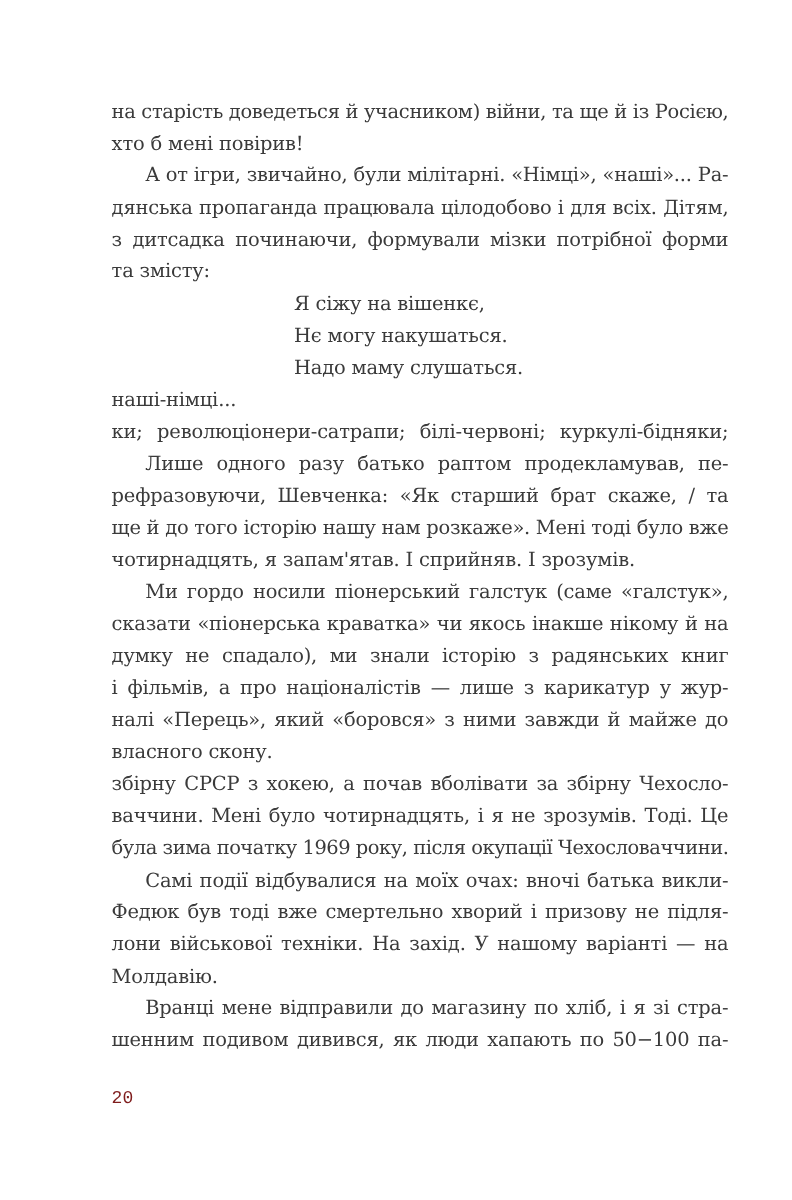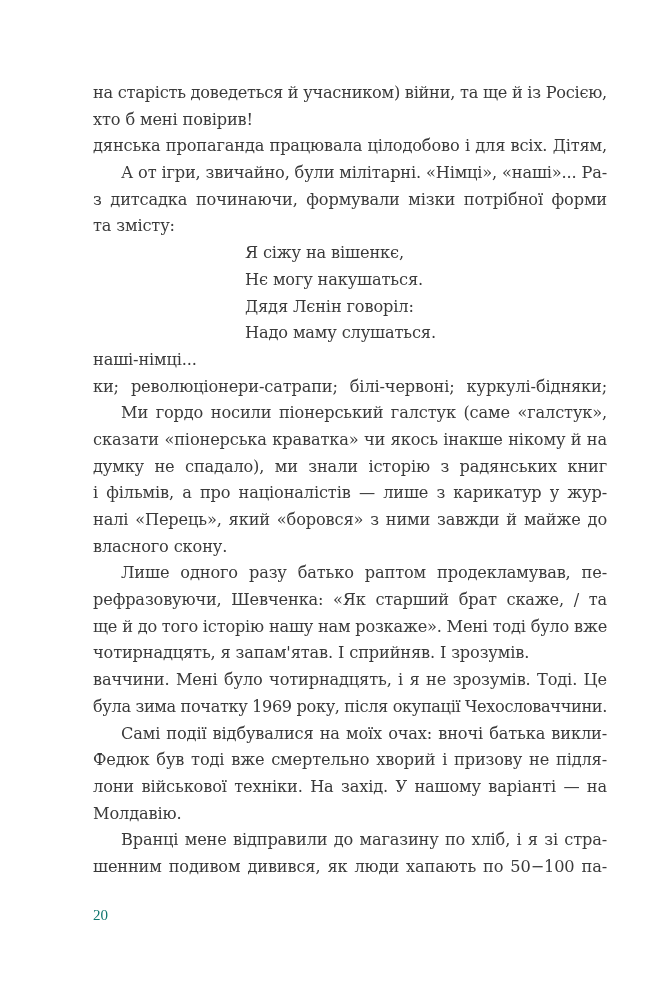--- a/index.html
+++ b/index.html
@@ -10,70 +10,70 @@
     font-size: 16.2px; line-height: 26.7px; color: #3a3a3a;
     letter-spacing: -0.15px;
   }
   .line { display: block; white-space: nowrap; text-align: justify; text-align-last: justify; height: 26.7px; overflow: visible; }
   .line.last { text-align-last: left; }
   .line.indent { padding-left: 28px; }
   .verse { padding-left: 152px; }
   .verse .line { text-align-last: left; }
   .page-number {
     position: absolute; left: 93px; top: 907px;
-    font-family: Liberation Serif, serif;
-    font-size: 15px; color: #0f766e;
+    font-family: Liberation Mono, monospace;
+    font-size: 15px; color: #7f1d1d;
   }
 </style>
 </head>
 <body>
 
 <div class="page">
 
   <div>
     <span class="line" style="letter-spacing: -0.262961px;">на старість доведеться й учасником) війни, та ще й із Росією,</span>
     <span class="line last">хто б мені повірив!</span>
   </div>
 
   <div>
+    <span class="line indent" style="letter-spacing: -0.163506px;">А от ігри, звичайно, були мілітарні. «Німці», «наші»... Ра-</span>
     <span class="line">дянська пропаганда працювала цілодобово і для всіх. Дітям,</span>
-    <span class="line indent" style="letter-spacing: -0.163506px;">А от ігри, звичайно, були мілітарні. «Німці», «наші»... Ра-</span>
     <span class="line">з дитсадка починаючи, формували мізки потрібної форми</span>
     <span class="line last">та змісту:</span>
   </div>
 
   <div class="verse">
     <span class="line">Я сіжу на вішенкє,</span>
     <span class="line">Нє могу накушаться.</span>
-    <span class="line">Дядя Лєнін говоріл:</span>
     <span class="line">Надо маму слушаться.</span>
   </div>
 
   <div>
     <span class="line last">наші-німці...</span>
     <span class="line">ки; революціонери-сатрапи; білі-червоні; куркулі-бідняки;</span>
+  </div>
+
+  <div>
+    <span class="line indent">Лише одного разу батько раптом продекламував, пе-</span>
+    <span class="line">рефразовуючи, Шевченка: «Як старший брат скаже, / та</span>
+    <span class="line" style="letter-spacing: -0.213039px;">ще й до того історію нашу нам розкаже». Мені тоді було вже</span>
+    <span class="line last">чотирнадцять, я запам'ятав. І сприйняв. І зрозумів.</span>
   </div>
 
   <div>
     <span class="line indent">Ми гордо носили піонерський галстук (саме «галстук»,</span>
     <span class="line">сказати «піонерська краватка» чи якось інакше нікому й на</span>
     <span class="line">думку не спадало), ми знали історію з радянських книг</span>
     <span class="line">і фільмів, а про націоналістів — лише з карикатур у жур-</span>
     <span class="line">налі «Перець», який «боровся» з ними завжди й майже до</span>
     <span class="line last">власного скону.</span>
   </div>
 
   <div>
-    <span class="line indent">Лише одного разу батько раптом продекламував, пе-</span>
-    <span class="line">рефразовуючи, Шевченка: «Як старший брат скаже, / та</span>
-    <span class="line" style="letter-spacing: -0.213039px;">ще й до того історію нашу нам розкаже». Мені тоді було вже</span>
-    <span class="line last">чотирнадцять, я запам'ятав. І сприйняв. І зрозумів.</span>
-  </div>
-
-  <div>
+    <span class="line">збірну СРСР з хокею, а почав вболівати за збірну Чехосло-</span>
     <span class="line">ваччини. Мені було чотирнадцять, і я не зрозумів. Тоді. Це</span>
     <span class="line" style="letter-spacing: -0.381727px;">була зима початку 1969 року, після окупації Чехословаччини.</span>
   </div>
 
   <div>
     <span class="line indent">Самі події відбувалися на моїх очах: вночі батька викли-</span>
     <span class="line">Федюк був тоді вже смертельно хворий і призову не підля-</span>
     <span class="line">лони військової техніки. На захід. У нашому варіанті — на</span>
     <span class="line last">Молдавію.</span>
   </div>

